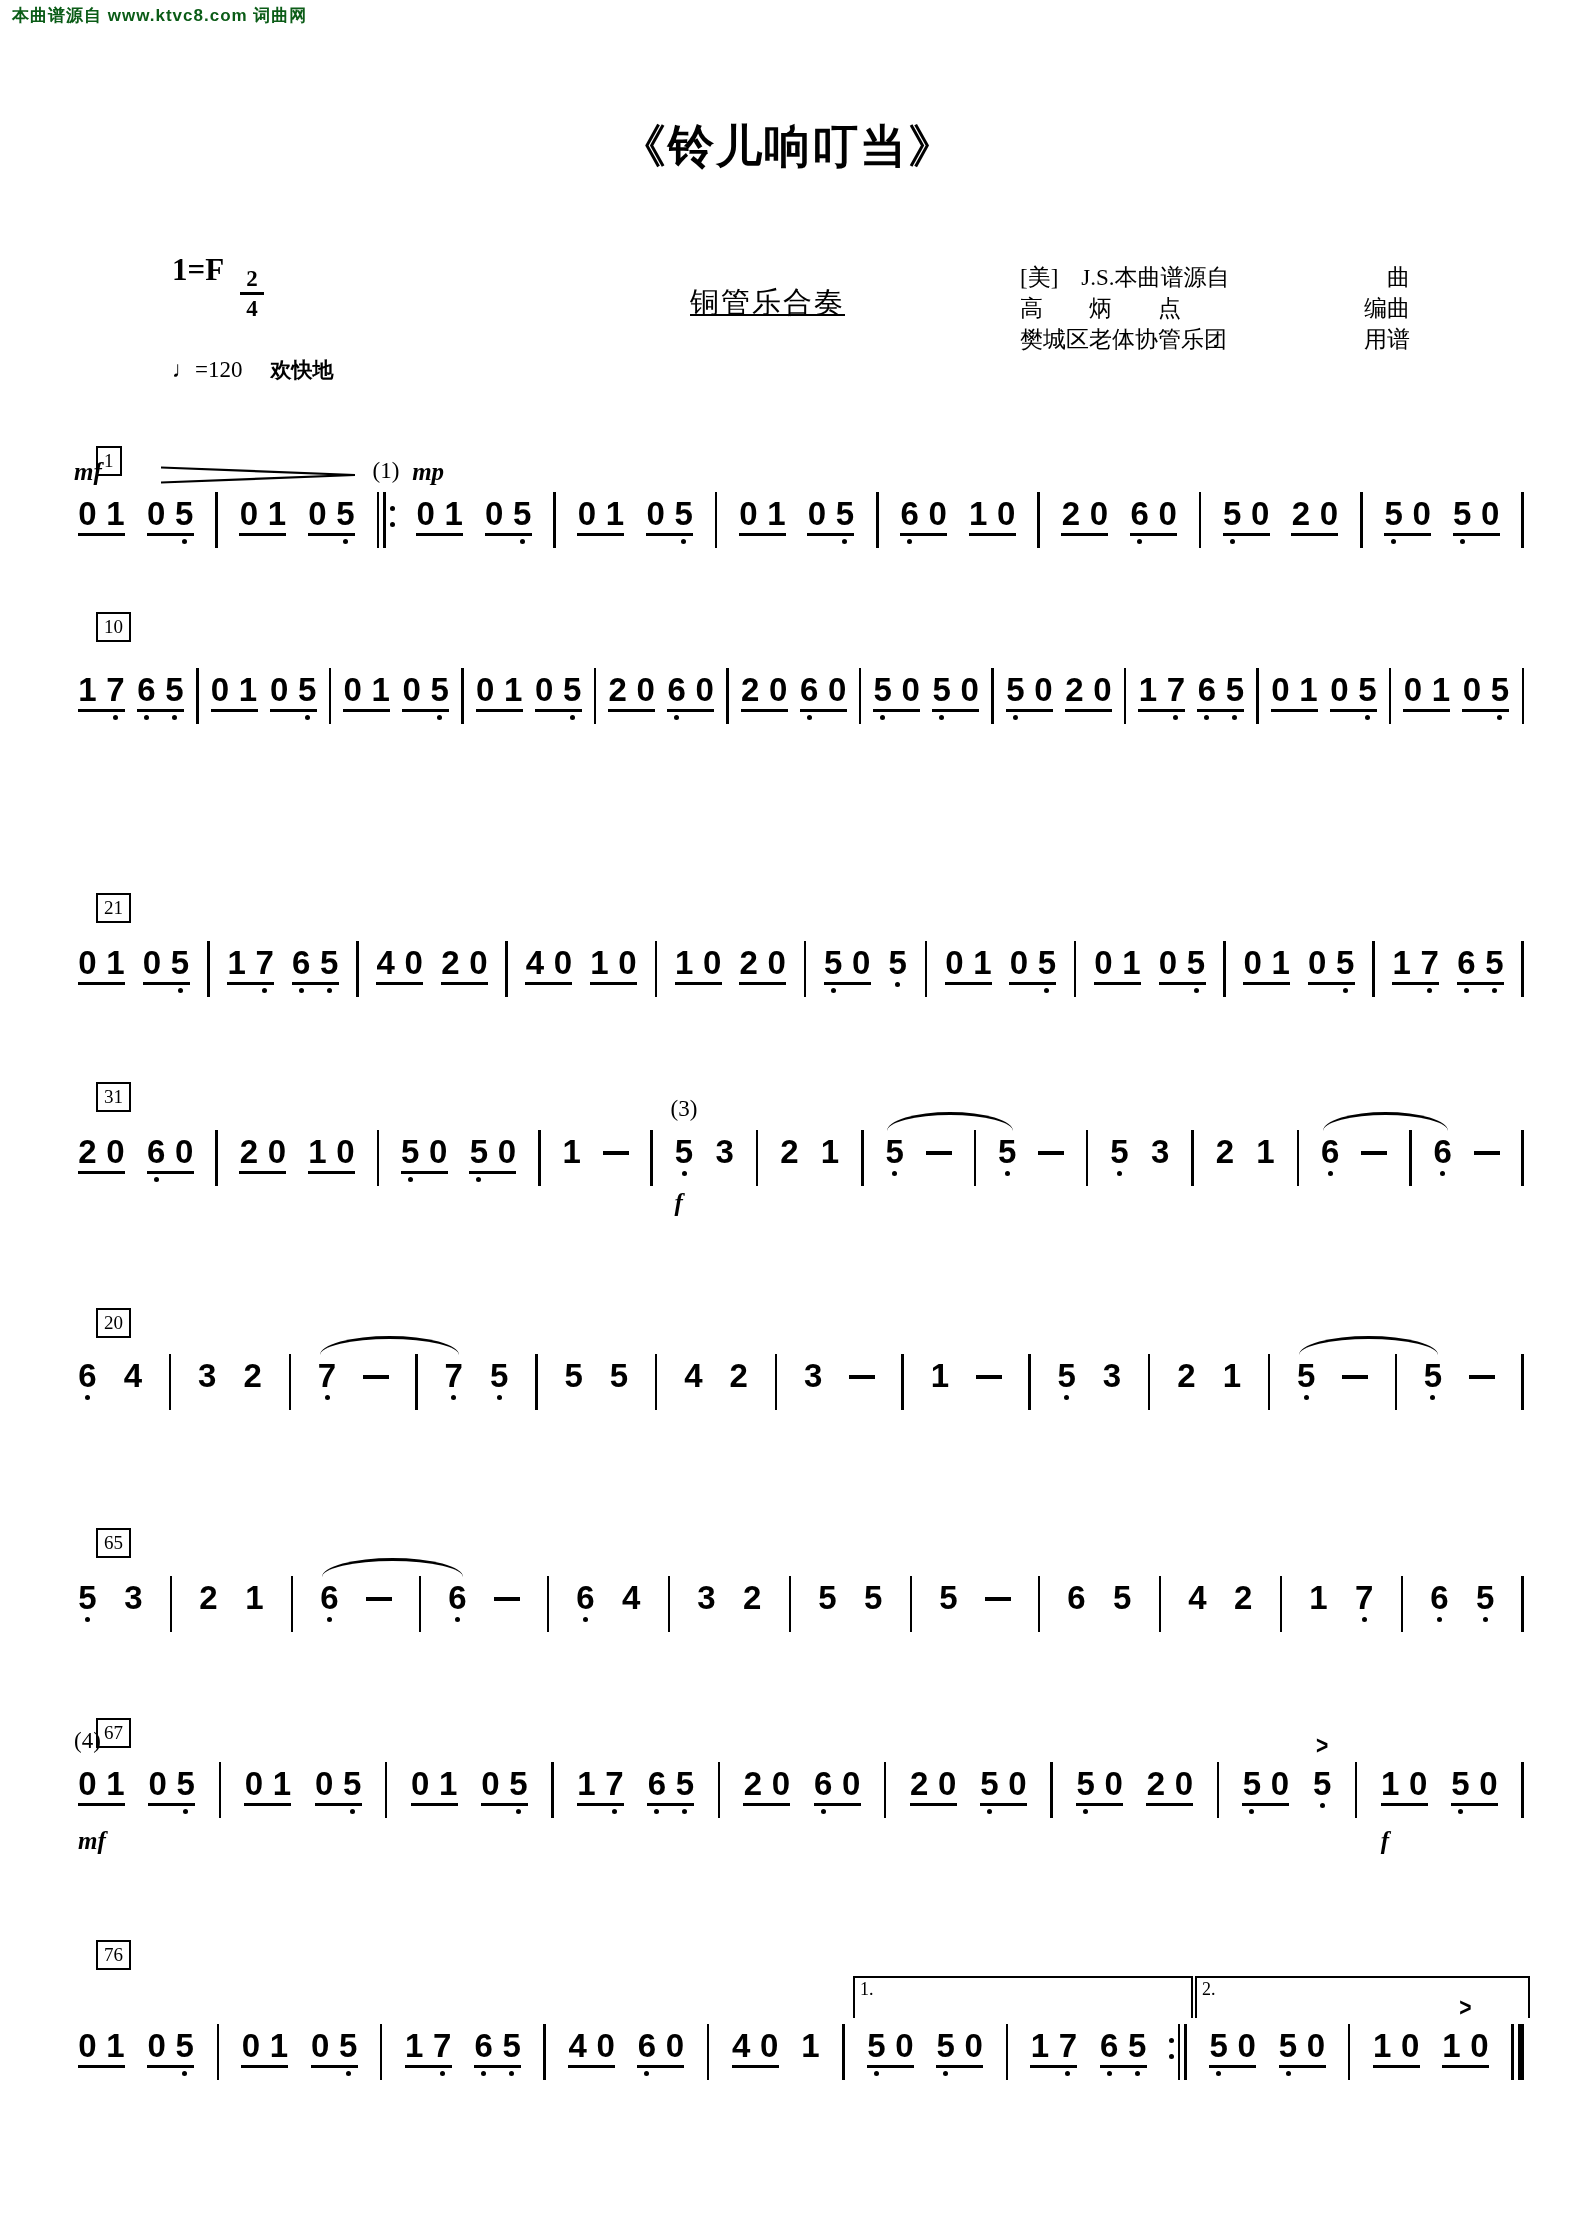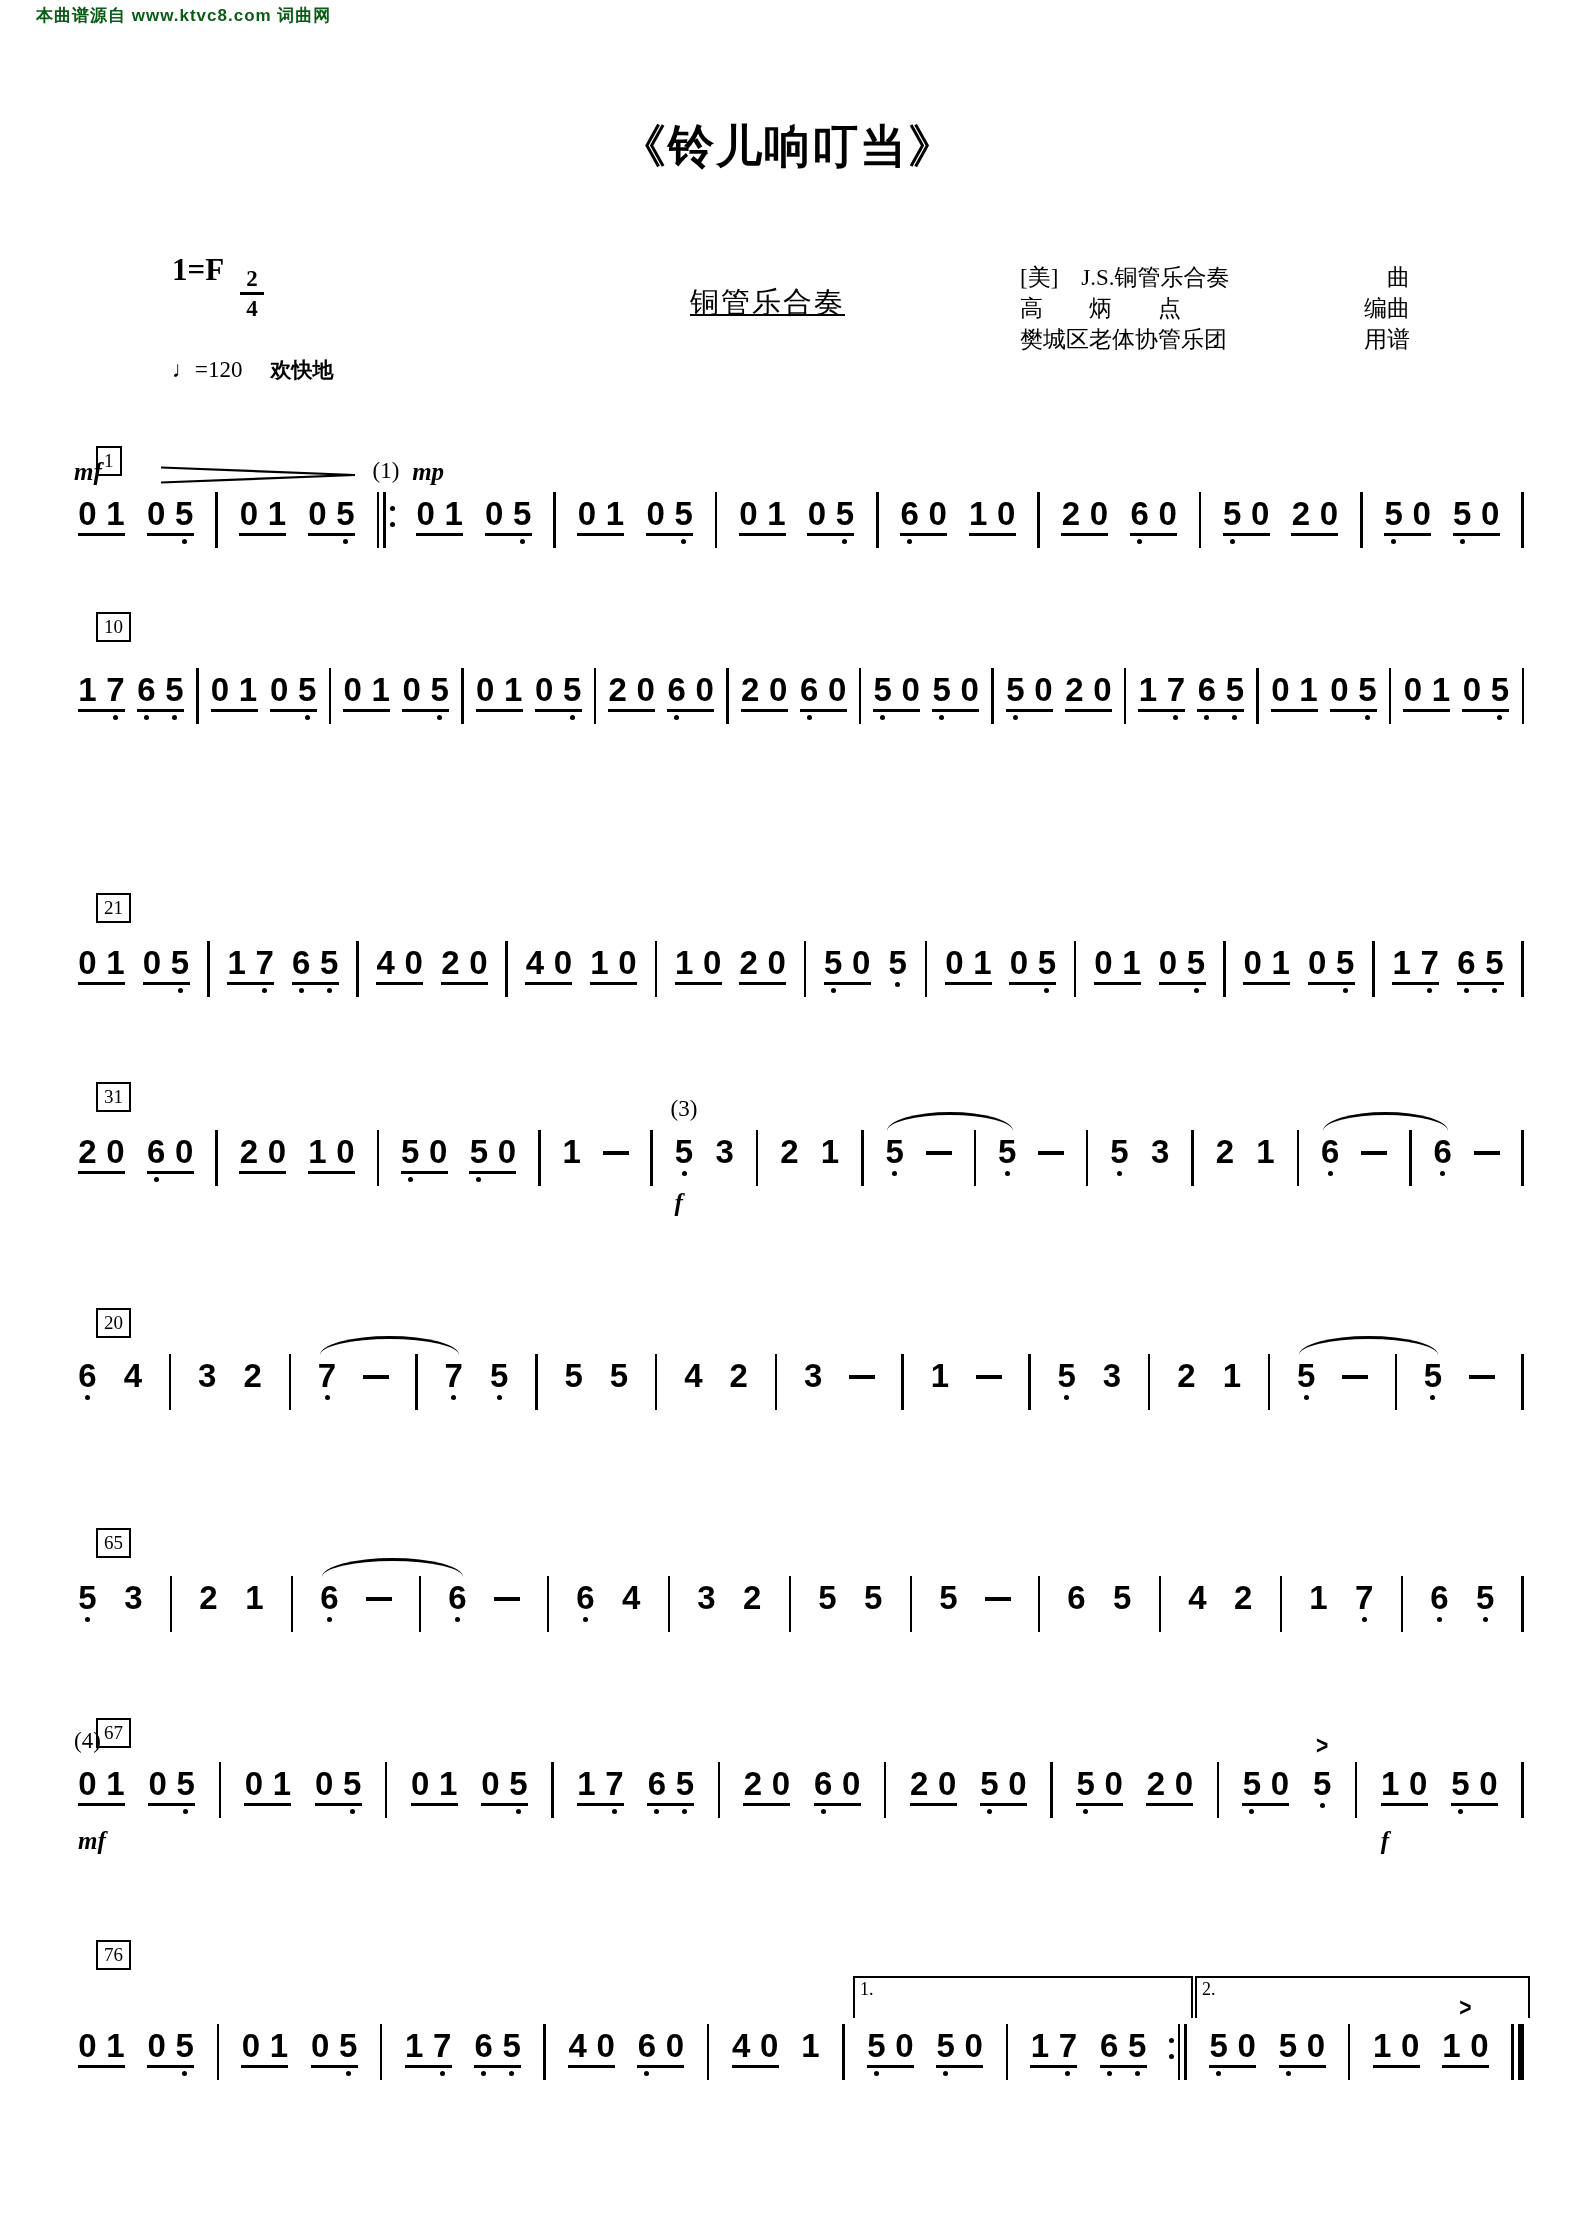--- a/index.html
+++ b/index.html
@@ -1,18 +1,18 @@
 <!DOCTYPE html>
 <html><head>
 <meta charset="utf-8">
 <style>
   html,body{margin:0;padding:0;background:#fff;}
   .sheet{position:relative;width:1576px;height:2233px;background:#ffffff;overflow:hidden;
          font-family:"Liberation Serif",serif;color:#000;}
-  .watermark{position:absolute;left:36px;top:4px;font-size:17px;font-weight:700;
+  .watermark{position:absolute;left:12px;top:4px;font-size:17px;font-weight:700;
              color:#0b5c17;font-family:"Liberation Sans",sans-serif;letter-spacing:1px;}
   .title{position:absolute;left:0;top:116px;width:100%;text-align:center;
          font-size:46px;font-weight:700;letter-spacing:2px;font-family:Liberation Serif, serif;}
   .subtitle{position:absolute;left:0;top:212px;width:100%;text-align:center;font-size:23px;}
   .keysig{position:absolute;left:172px;top:252px;font-size:31px;font-weight:700;}
   .ts{display:inline-flex;flex-direction:column;align-items:center;margin-left:16px;vertical-align:-6px;}
   .ts .tsn{font-size:23px;font-weight:700;line-height:1.0;}
   .ts .tsl{width:24px;height:3px;background:#000;margin:2px 0;}
   .tempo{position:absolute;left:172px;top:356px;font-size:23px;}
   .tempo .mood{margin-left:28px;font-weight:700;font-family:"Liberation Sans",sans-serif;font-size:21px;}
@@ -66,21 +66,21 @@
   </div>
 
   <div class="tempo">
     <span>♩</span><span>=120</span><span class="mood">欢快地</span>
   </div>
 
   <div class="ensemble">铜管乐合奏</div>
 
   <div class="credits">
       <div class="credit-row">
-        <span>[美]　J.S.铜管乐合奏</span>
+        <span>[美]　J.S.本曲谱源自</span>
         <span>曲</span>
       </div>
       <div class="credit-row">
         <span>高　　炳　　点</span>
         <span>编曲</span>
       </div>
       <div class="credit-row">
         <span>樊城区老体协管乐团</span>
         <span>用谱</span>
       </div>

